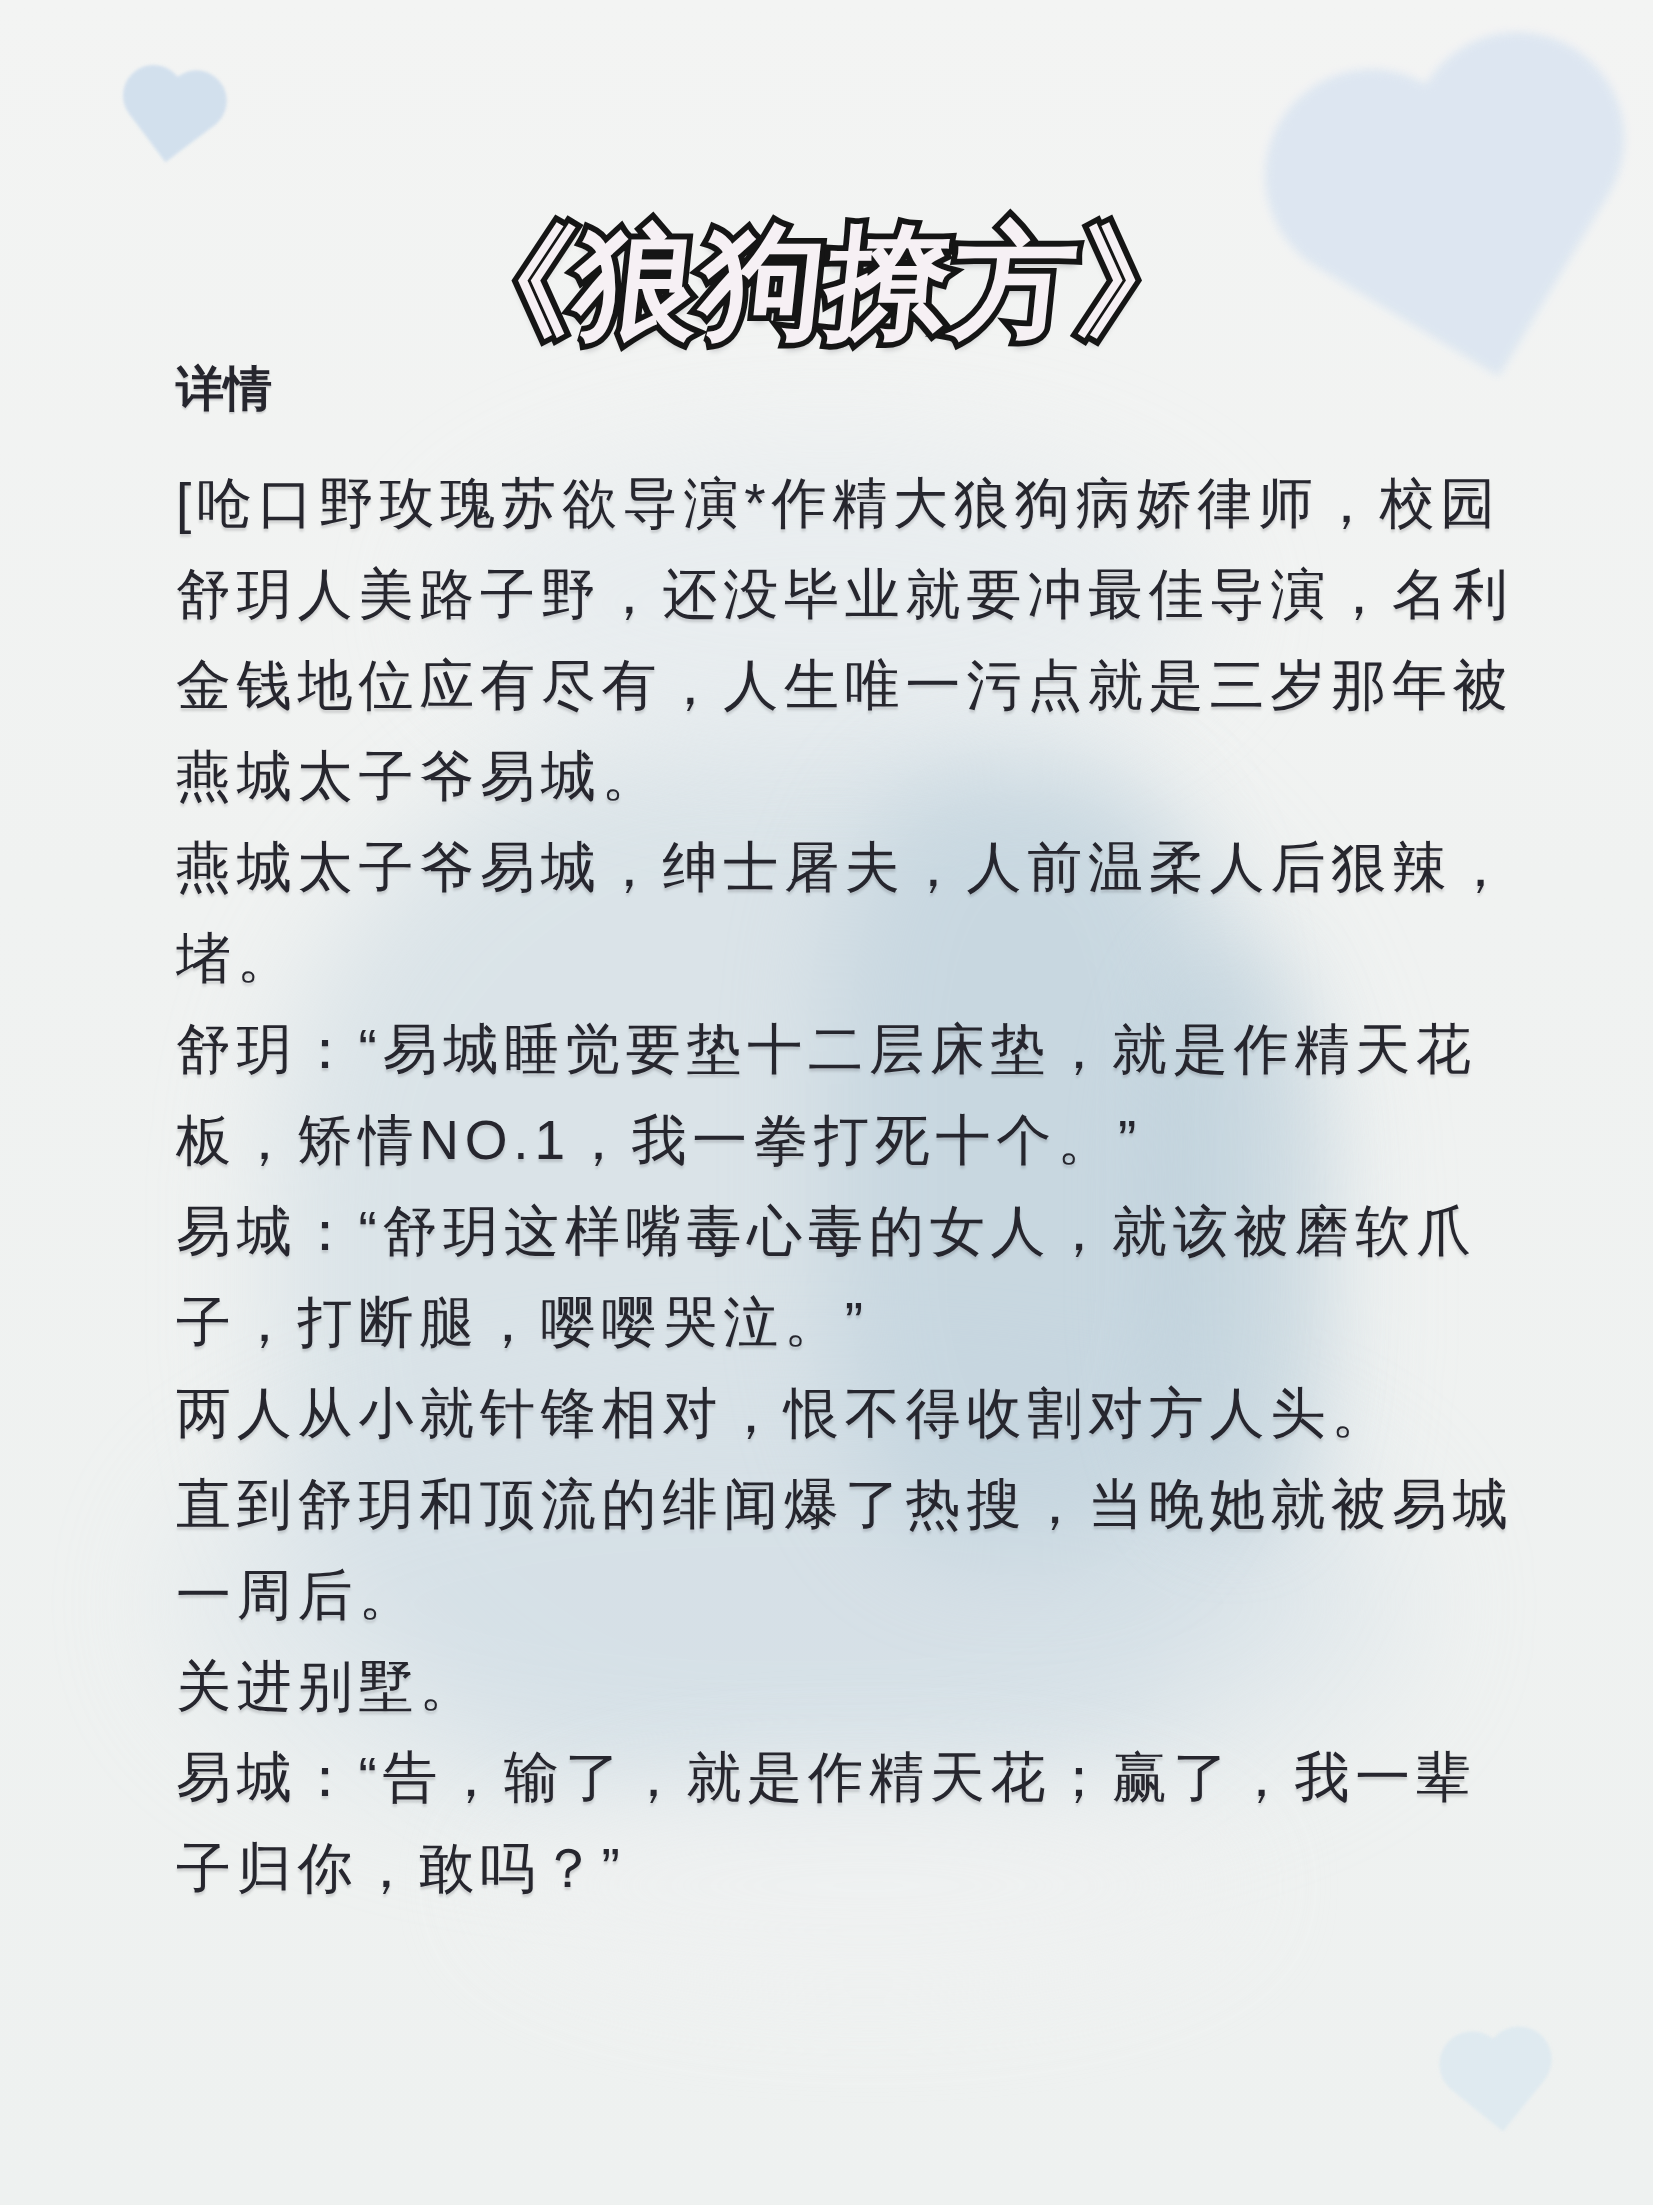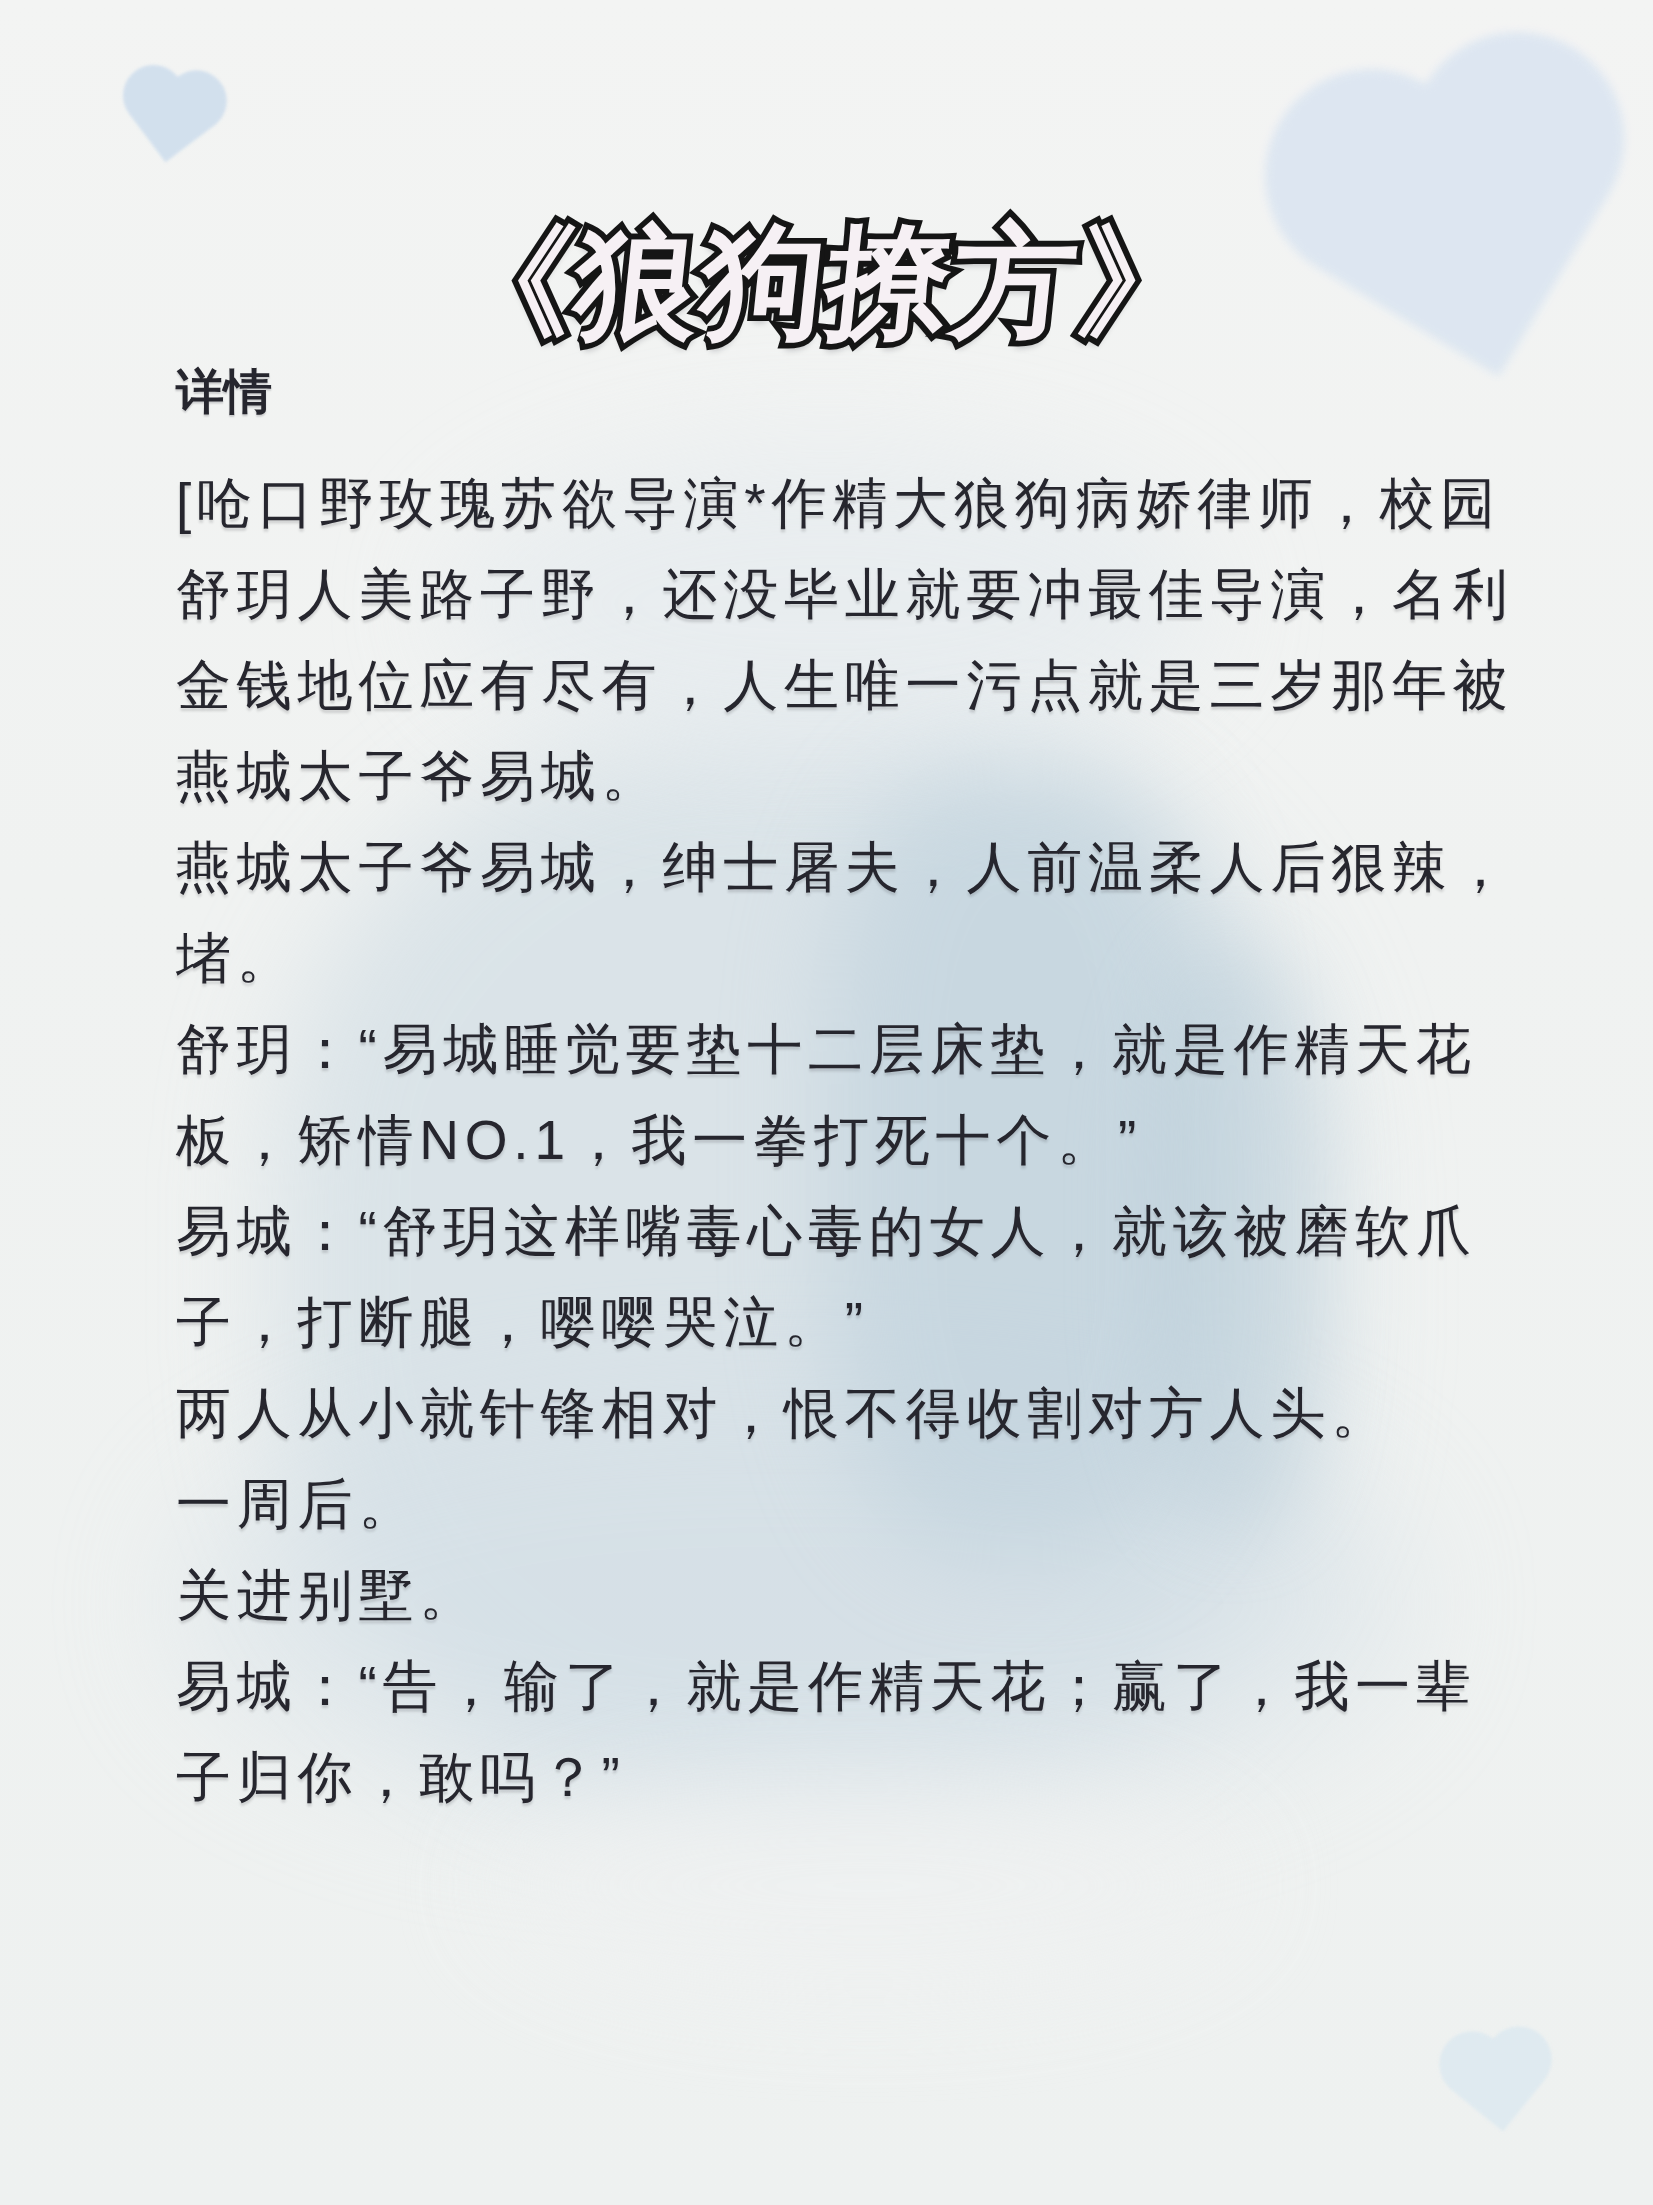--- a/index.html
+++ b/index.html
@@ -68,20 +68,21 @@
 
   
   .content{
     position:absolute;left:176px;top:362px;width:1414px;z-index:5;
     color:#26262e;
   }
   .section-heading{
     font-size:48px;font-weight:bold;line-height:60px;
     margin:0 0 36px 0;
     text-shadow:0 1.7px 1.7px rgba(30,30,40,.18);
+    font-family:Liberation Mono, monospace;
   }
   .line{
     font-size:55px;line-height:91px;
     letter-spacing:5.8px;
     font-weight:500;
     white-space:nowrap;
     text-shadow:0 2.5px 2.5px rgba(30,30,40,.16);
   }
 </style>
 </head>
@@ -118,20 +119,21 @@
         <div class="line">舒玥人美路子野，还没毕业就要冲最佳导演，名利</div>
         <div class="line">金钱地位应有尽有，人生唯一污点就是三岁那年被</div>
         <div class="line">燕城太子爷易城。</div>
         <div class="line">燕城太子爷易城，绅士屠夫，人前温柔人后狠辣，</div>
         <div class="line">堵。</div>
         <div class="line">舒玥：“易城睡觉要垫十二层床垫，就是作精天花</div>
         <div class="line">板，矫情NO.1，我一拳打死十个。”</div>
         <div class="line">易城：“舒玥这样嘴毒心毒的女人，就该被磨软爪</div>
         <div class="line">子，打断腿，嘤嘤哭泣。”</div>
         <div class="line">两人从小就针锋相对，恨不得收割对方人头。</div>
+        <div class="line">直到舒玥和顶流的绯闻爆了热搜，当晚她就被易城</div>
         <div class="line">一周后。</div>
         <div class="line">关进别墅。</div>
         <div class="line">易城：“告，输了，就是作精天花；赢了，我一辈</div>
         <div class="line">子归你，敢吗？”</div>
       </div>
   </div>
 
 </div>
 
 

